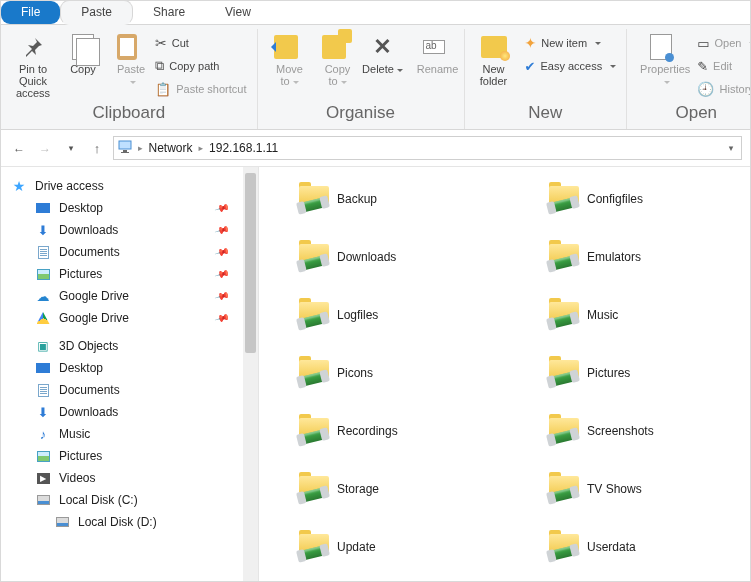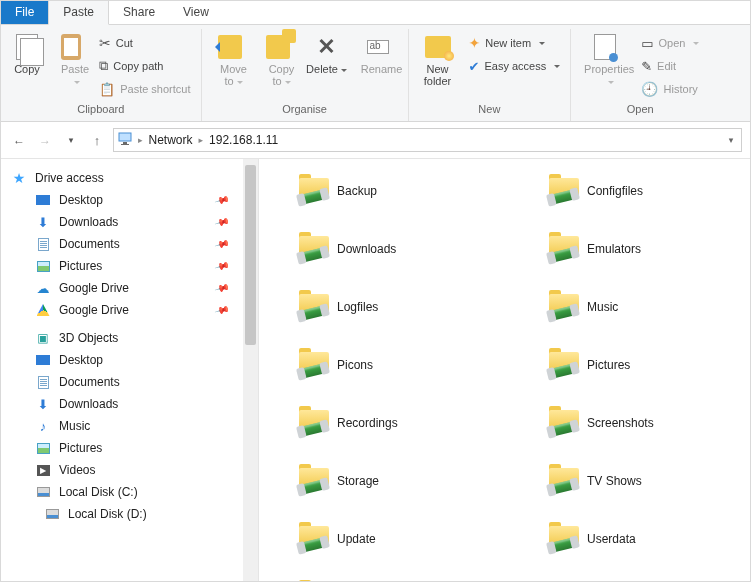--- a/index.html
+++ b/index.html
@@ -1,29 +1,29 @@
 <!DOCTYPE html>
 <html><head>
 <meta charset="utf-8">
 <style>
   * { box-sizing: border-box; }
   html, body { margin: 0; padding: 0; font-family: "Segoe UI", Tahoma, sans-serif; font-size: 12px; color: #222; background: #fff; }
   .window { width: 751px; height: 582px; display: flex; flex-direction: column; overflow: hidden; border: 1px solid #d9d9d9; }
 
   
   .tabs { display: flex; align-items: flex-end; height: 24px; background: #fff; border-bottom: 1px solid #d7d7d7; }
-  .tab { padding: 4px 14px 5px; font-size: 12px; color: #444; cursor: default; }
+  .tab { padding: 4px 20px 5px; font-size: 12px; color: #444; cursor: default; border-radius: 9px; }
   .tab.file { background: #1979ca; color: #fff; }
   .tab.active { background: #f5f6f7; border: 1px solid #d7d7d7; border-bottom: 1px solid #f5f6f7; margin-bottom: -1px; }
 
   
   .ribbon { background: #f5f6f7; border-bottom: 1px solid #d7d7d7; display: flex; padding: 4px 0 0 0; }
   .group { display: flex; flex-direction: column; align-items: center; border-right: 1px solid #e1e1e1; padding: 2px 6px 2px 6px; }
   .group-body { display: flex; align-items: flex-start; gap: 4px; min-height: 70px; }
-  .group-label { font-size: 11px; color: #666; padding: 2px 0 4px; }
+  .group-label { font-size: 17px; color: #666; padding: 2px 0 4px; }
   .big-btn { display: flex; flex-direction: column; align-items: center; justify-content: flex-start; width: 52px; padding: 2px 2px 0; text-align: center; gap: 2px; }
   .big-btn .lbl { font-size: 11px; line-height: 12px; color: #444; }
   .big-btn .lbl.dim { color: #9a9a9a; margin-left: 8px; }
   .icon32 { width: 28px; height: 28px; display: flex; align-items: center; justify-content: center; }
   .small-stack { display: flex; flex-direction: column; gap: 3px; padding-top: 2px; }
   .small-btn { display: flex; align-items: center; gap: 5px; font-size: 11px; color: #444; height: 20px; padding: 0 4px; white-space: nowrap; }
   .small-btn.dim { color: #9a9a9a; }
   .drop::after { content: ""; display: inline-block; border: 3px solid transparent; border-top-color: #666; margin-left: 3px; transform: translateY(2px); }
   .drop.dim::after { border-top-color: #bbb; }
 
@@ -115,20 +115,28 @@
     <div class="tab file">File</div>
     <div class="tab active">Paste</div>
     <div class="tab">Share</div>
     <div class="tab">View</div>
   </div>
 
   <div class="ribbon">
 
     <div class="group">
       <div class="group-body">
+        <div class="big-btn">
+          <span class="icon32">
+            <svg class="pinsvg" viewBox="0 0 24 24">
+                <path fill="#5a5a5a" d="M14 3l7 7-3 1-4 4 1 5-4-4-6 6 0-2 6-6-4-4 5 1 4-4z"></path>
+              </svg>
+          </span>
+          <span class="lbl">Pin to Quick access</span>
+        </div>
         <div class="big-btn" style="width:40px">
           <span class="icon32">
               <span class="i-copy"></span>
             </span>
           <span class="lbl">Copy</span>
         </div>
         <div class="big-btn" style="width:40px">
           <span class="icon32">
               <span class="i-paste"></span>
             </span>
@@ -352,21 +360,21 @@
                 <span class="i-vid">▶</span>
               </span>
               <span>Videos</span>
             </div>
             <div class="sb-item" style="padding-left: 34px;">
               <span class="ico">
                 <span class="i-disk"></span>
               </span>
               <span>Local Disk (C:)</span>
             </div>
-            <div class="sb-item" style="padding-left: 34px; margin-left: 9px;">
+            <div class="sb-item" style="padding-left: 53px;">
               <span class="ico">
                 <span class="i-disk"></span>
               </span>
               <span>Local Disk (D:)</span>
             </div>
           </div>
       </div>
     </div>
 
     <div class="content">

